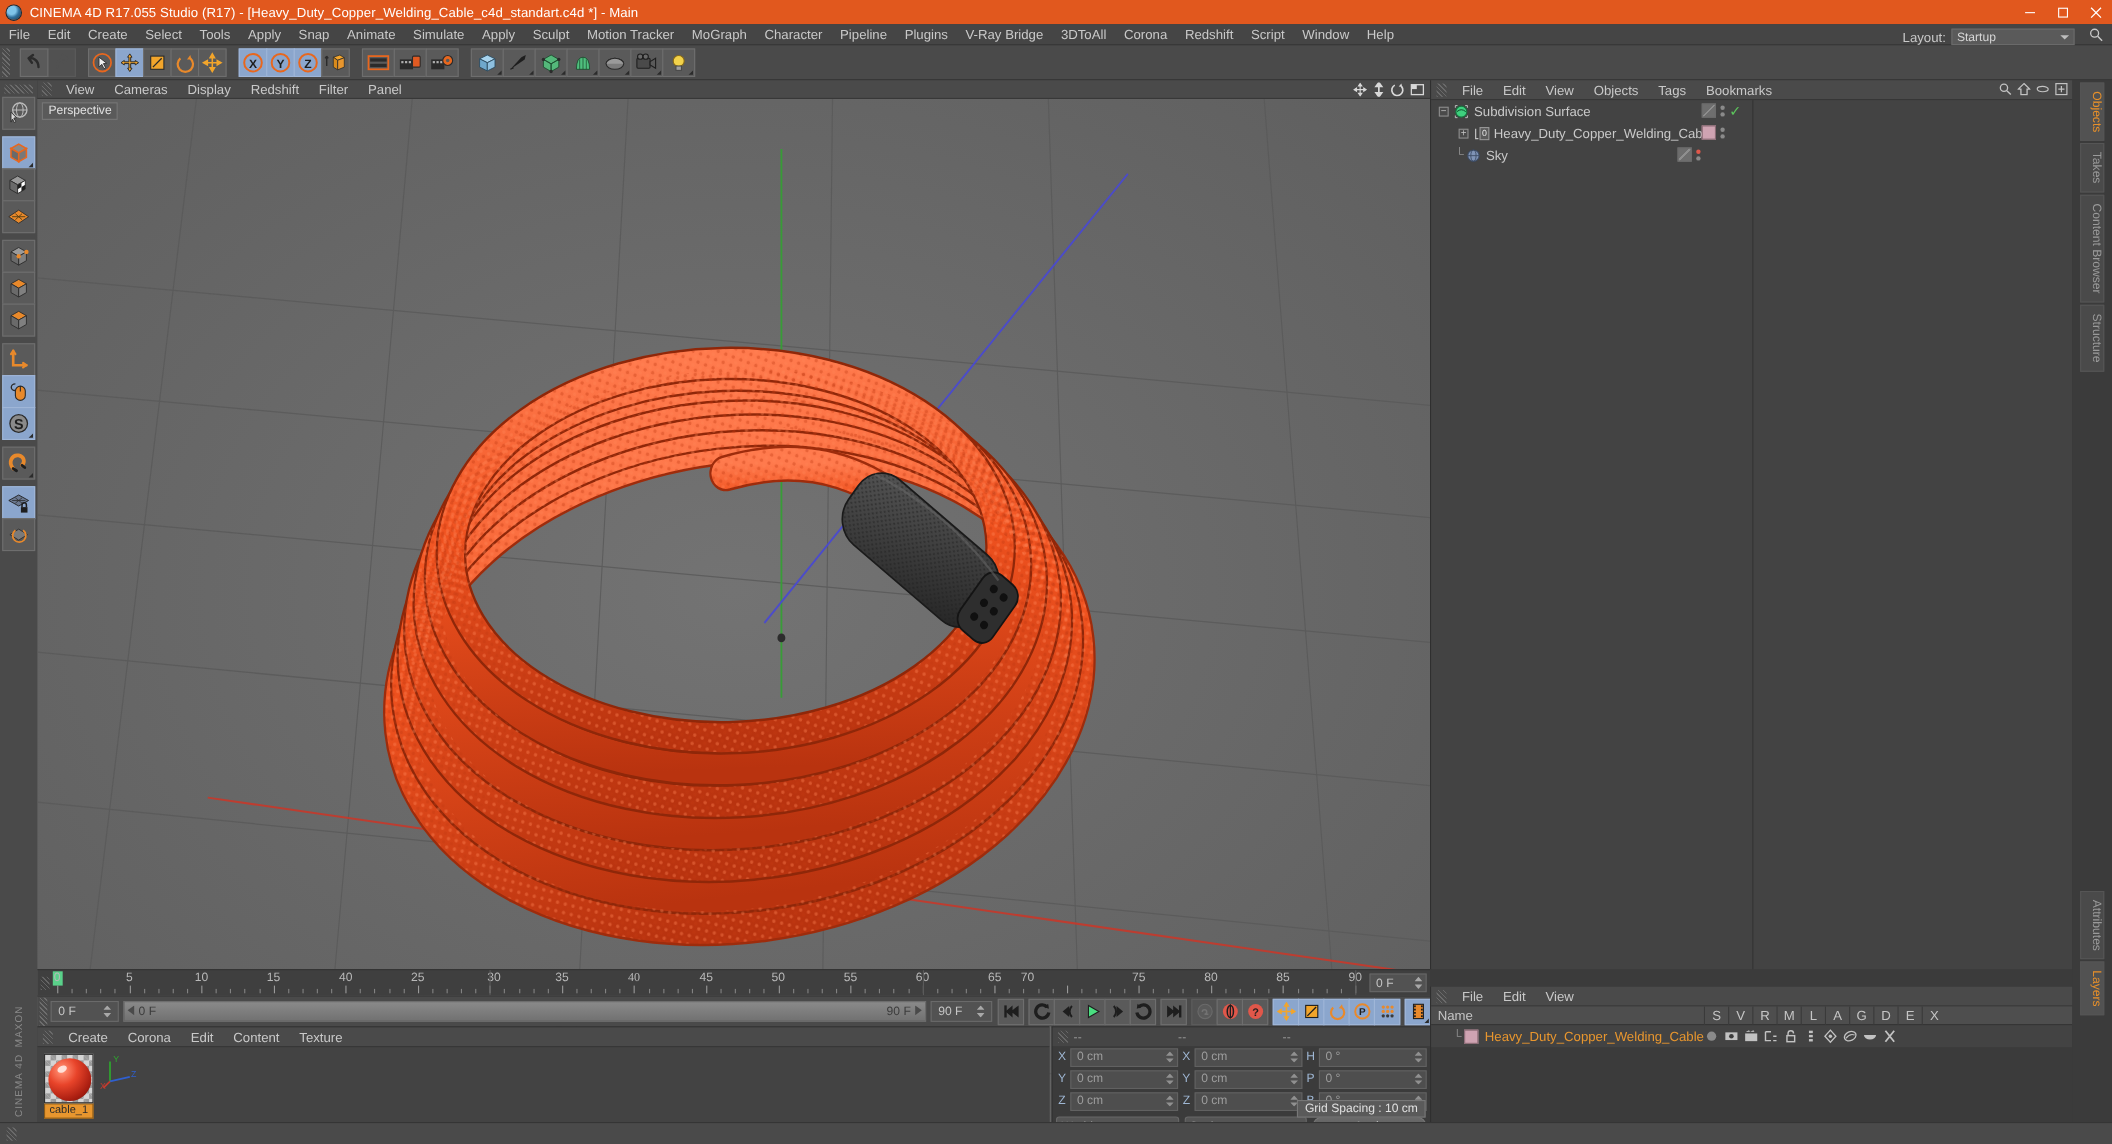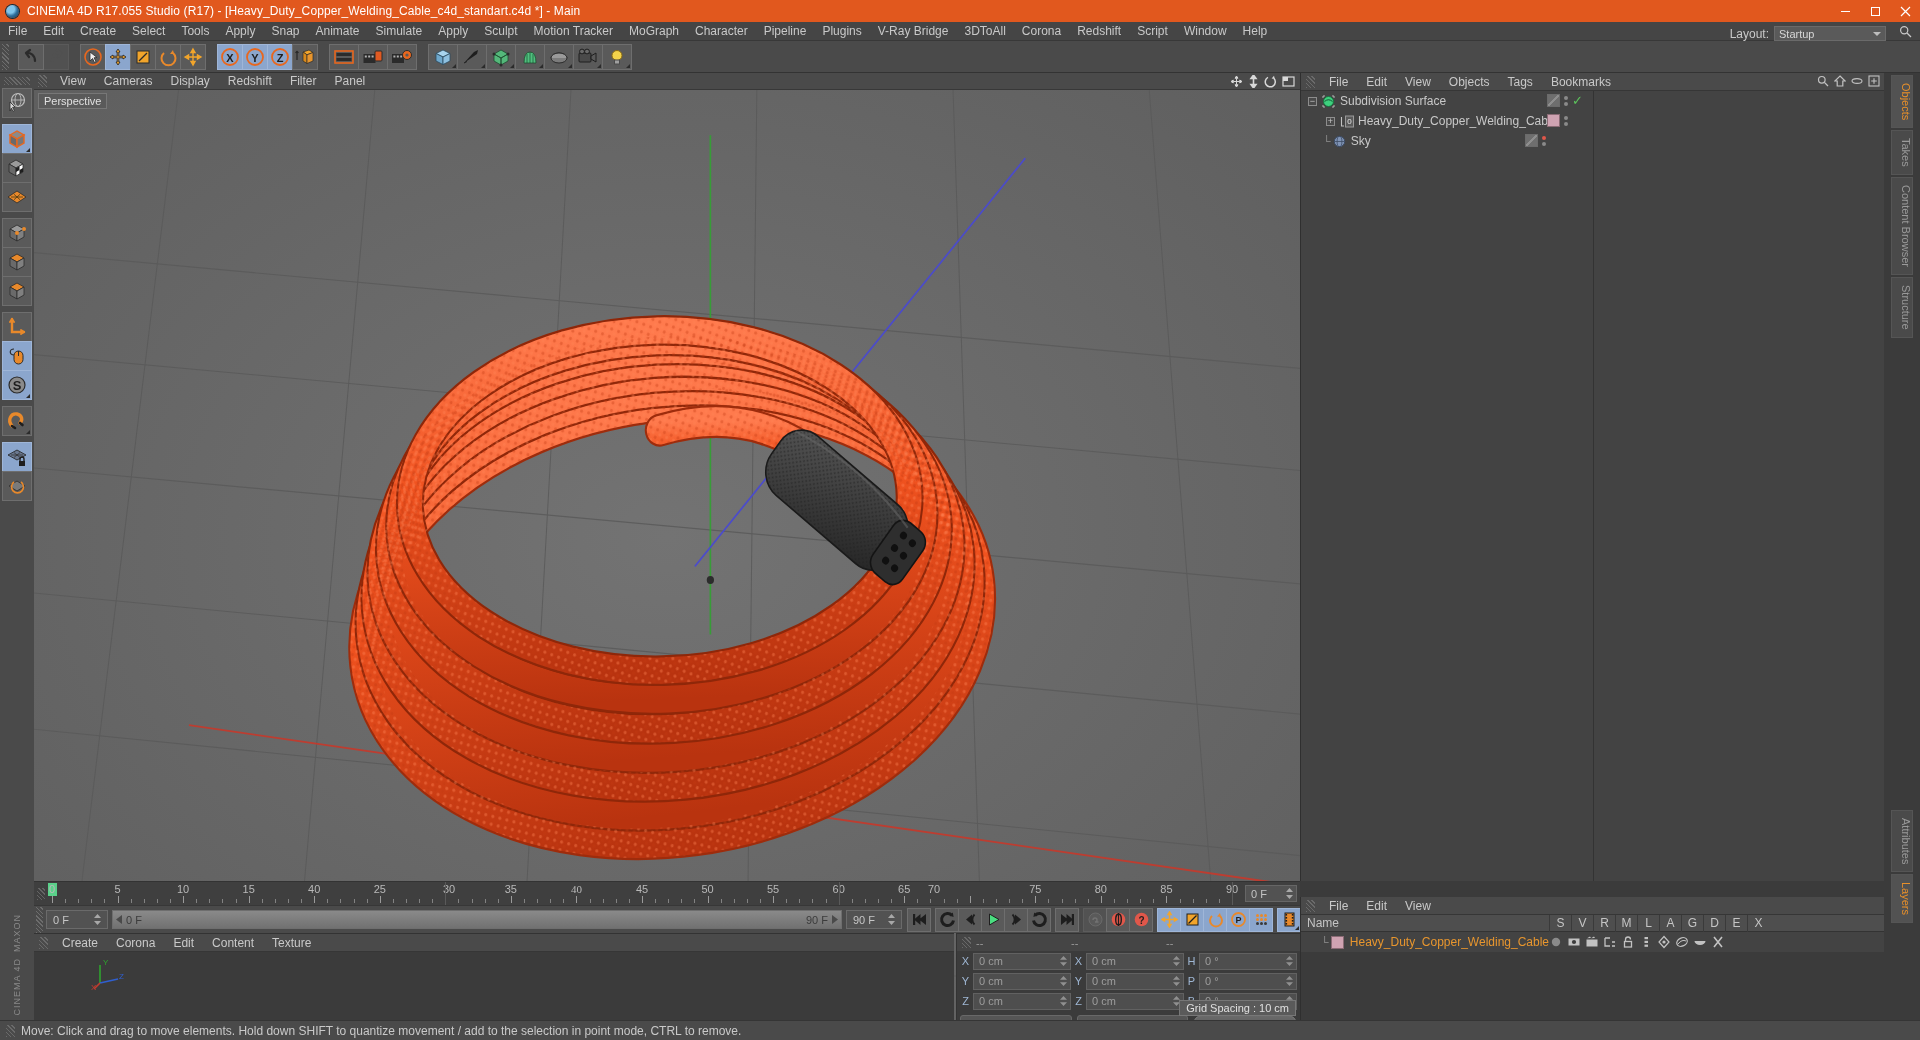--- a/index.html
+++ b/index.html
@@ -1071,20 +1071,28 @@
 
     <div class="matpanel">
       <div class="panelbar">
         <div class="pgrip"></div>
         <div class="pmenu">Create</div>
         <div class="pmenu">Corona</div>
         <div class="pmenu">Edit</div>
         <div class="pmenu">Content</div>
         <div class="pmenu">Texture</div>
       </div>
+      <div class="matbody">
+        <div class="matchip">
+          <div class="matthumb">
+            <div class="matball"></div>
+          </div>
+          <div class="matname">cable_1</div>
+        </div>
+      </div>
     </div>
 
     <div class="coords">
       <div class="coordhdr">
         <span class="cg"></span>
         <span class="lbl">--</span>
         <span class="lbl">--</span>
         <span class="lbl">--</span>
       </div>
 
@@ -1367,16 +1375,15 @@
       <div class="rtab">Content Browser</div>
       <div class="rtab">Structure</div>
       <div style="height:470px"></div>
       <div class="rtab">Attributes</div>
       <div class="rtab on">Layers</div>
     </div>
   </div>
 
   <div class="statusbar">
     <span class="sgrip"></span>
-    <span>Move: Click and drag to move elements. Hold down SHIFT to quantize movement / add to the selection in point mode, CTRL to remove.</span>
   </div>
 
 </div>
 
 </body></html>

